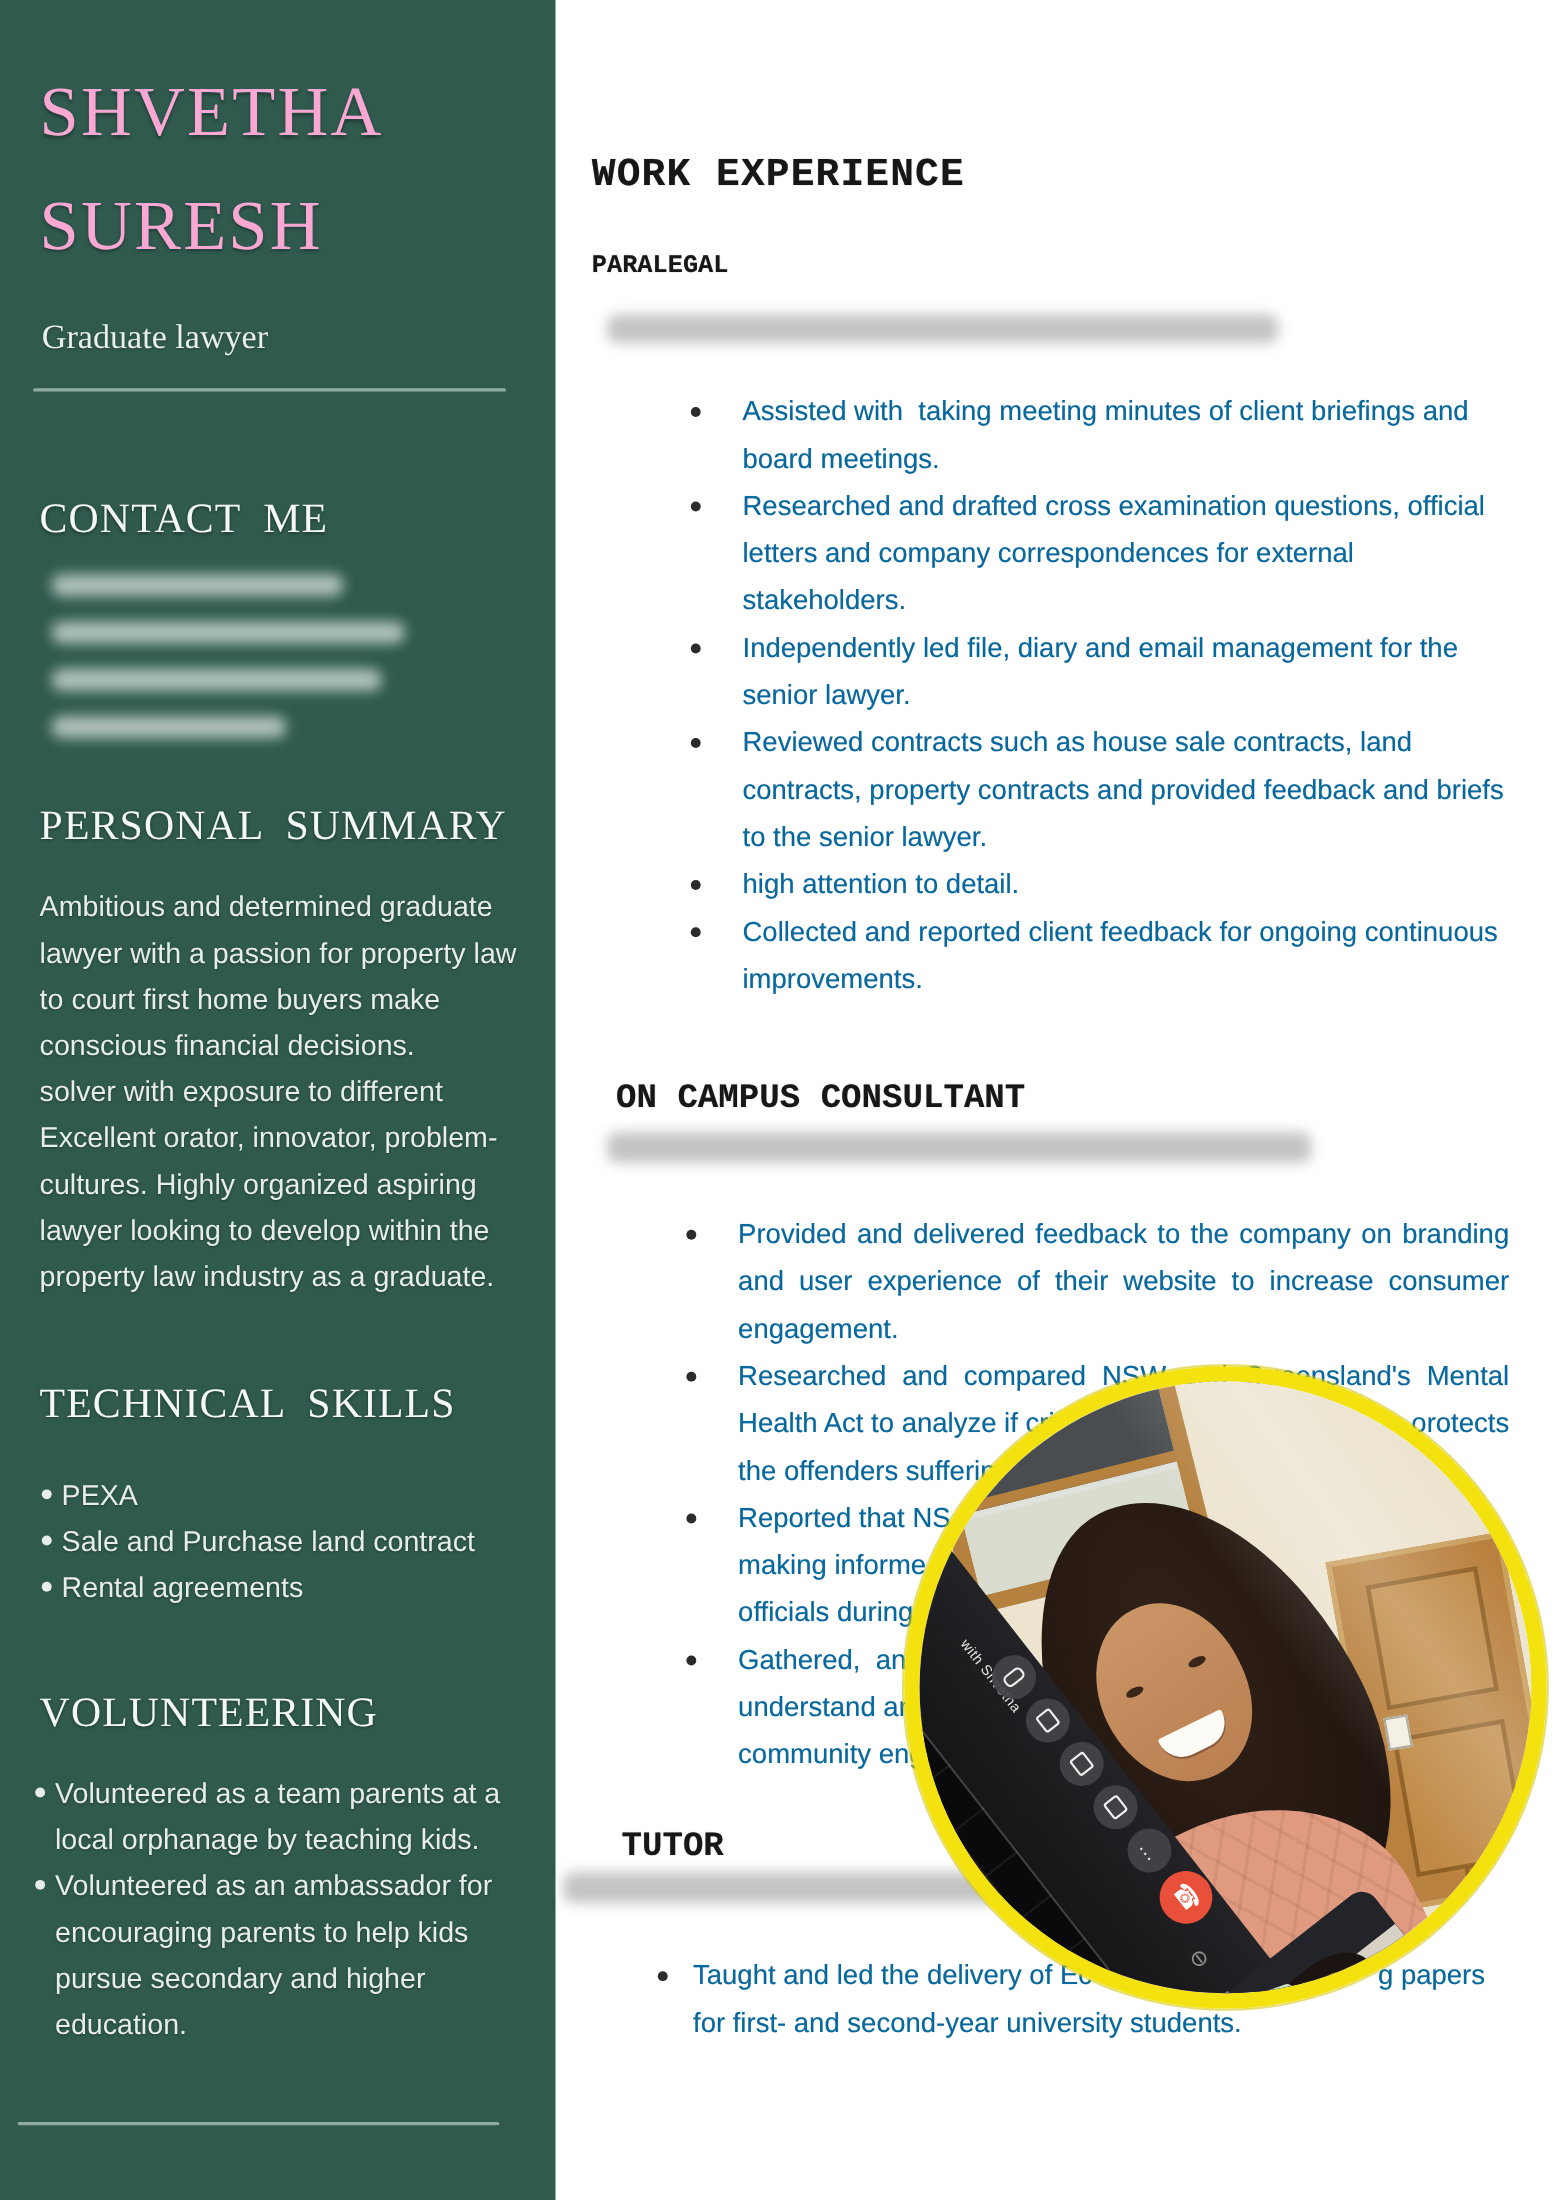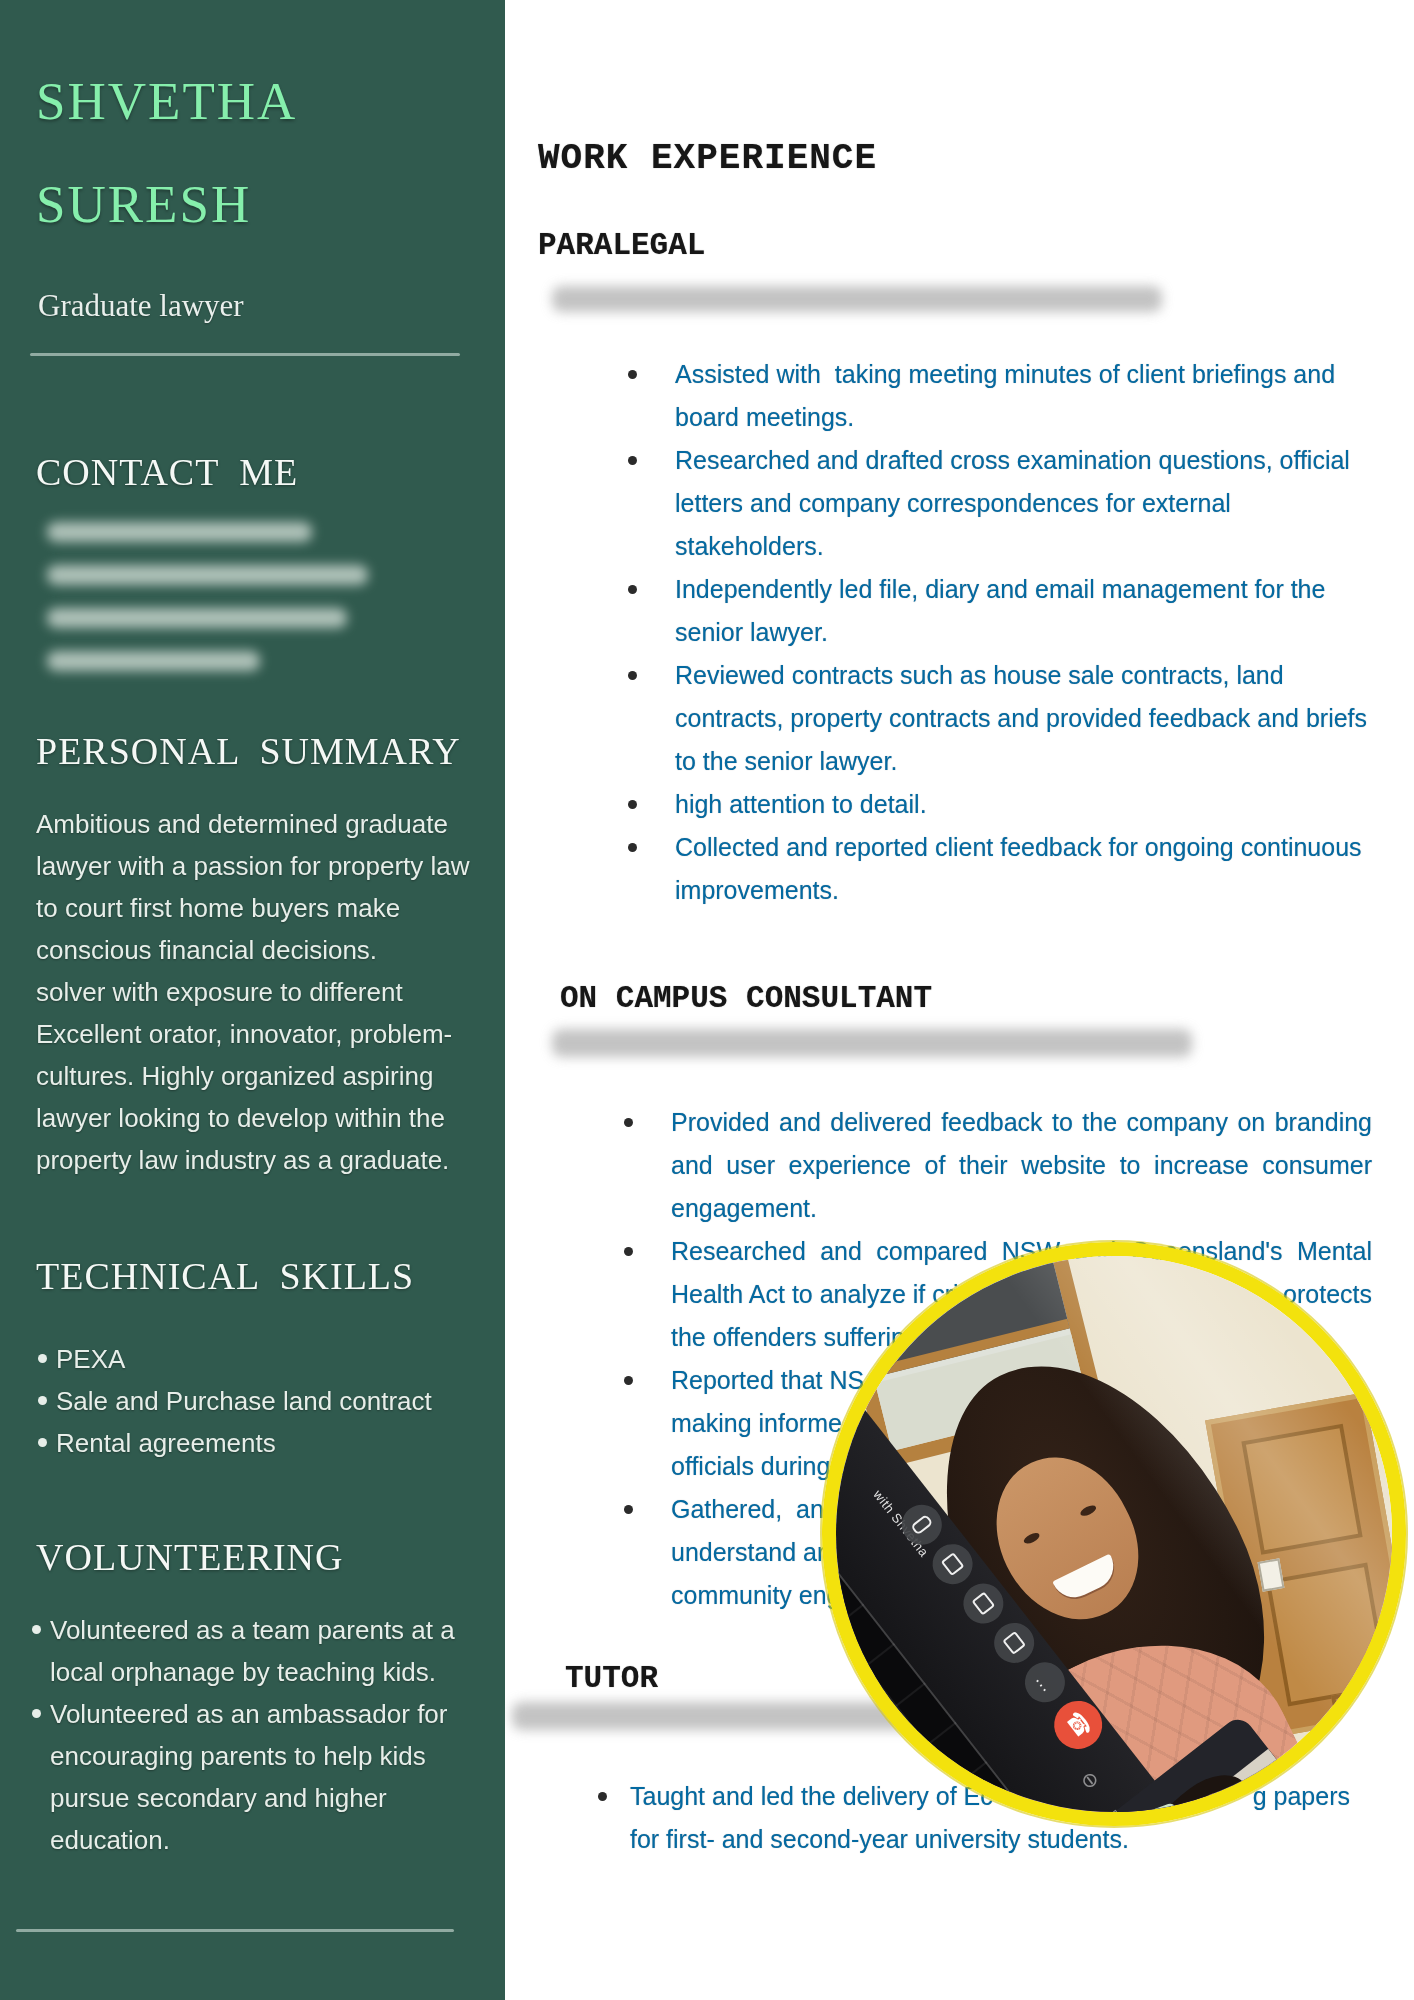--- a/index.html
+++ b/index.html
@@ -1,21 +1,21 @@
 <!DOCTYPE html>
 <html><head>
 <meta charset="utf-8">
 <style>
   html,body{margin:0;padding:0;background:#888;}
   .canvas{position:relative;width:1414px;height:2000px;background:#ffffff;overflow:hidden;
           font-family:"Liberation Sans",sans-serif;}
   
   .sidebar{position:absolute;left:0;top:0;width:505px;height:2000px;background:#305a4e;}
   .name{position:absolute;left:36px;top:50px;font-family:"Liberation Serif",serif;
-        font-size:53px;line-height:103px;color:#86efac;letter-spacing:2px;
+        font-size:64px;line-height:103px;color:#f9a8d4;letter-spacing:2px;
         text-shadow:0 2px 3px rgba(0,0,0,.35);}
   .role{position:absolute;left:38px;top:288px;font-family:"Liberation Serif",serif;
         font-size:31px;color:#e9efec;text-shadow:0 1px 2px rgba(0,0,0,.3);}
   .s-rule{position:absolute;height:3px;background:rgba(225,238,231,.55);border-radius:2px;}
   .s-rule.top{left:30px;top:353px;width:430px;}
   .s-rule.bottom{left:16px;top:1929px;width:438px;}
   .s-head{position:absolute;left:36px;font-family:"Liberation Serif",serif;font-size:38px;
           color:#f4f8f5;letter-spacing:1px;word-spacing:10px;text-shadow:0 1px 3px rgba(0,0,0,.4);}
   .s-body{position:absolute;left:36px;color:#e7eee9;font-size:26px;line-height:42px;
           text-shadow:0 1px 2px rgba(0,0,0,.35);}
@@ -23,21 +23,21 @@
   .s-bullet{position:relative;padding-left:20px;}
   .s-bullet::before{content:"";position:absolute;left:2px;top:16px;width:9px;height:9px;
           border-radius:50%;background:#e7eee9;}
   .redacted{position:absolute;border-radius:9px;filter:blur(6px);}
   .redacted.side{background:#cfdcd4;opacity:.8;}
   .redacted.main{background:#9b9b9b;opacity:.6;}
   
   .m-head{position:absolute;font-family:Liberation Mono, monospace;font-weight:700;color:#171717;
           text-shadow:0 0 1px rgba(40,40,40,.5);}
   .m-head.h1{left:538px;top:138px;font-size:36px;letter-spacing:1px;}
-  .m-head.h2a{left:538px;top:228px;font-size:31px;}
+  .m-head.h2a{left:538px;top:228px;font-size:23px;}
   .m-head.h2b{left:560px;top:981px;font-size:31px;}
   .m-head.h2c{left:565px;top:1661px;font-size:31px;}
   .bullets{position:absolute;color:#0369a1;font-size:25px;line-height:43px;
            text-shadow:0 0 1px rgba(70,70,70,.45);}
   .bullets.b1{left:626px;top:353px;width:746px;}
   .bullets.b2{left:622px;top:1101px;width:750px;}
   .bullets.b3{left:596px;top:1775px;width:772px;}
   .bullet{position:relative;padding-left:49px;}
   .bullets.b3 .bullet{padding-left:34px;}
   .bullet::before{content:"";position:absolute;left:2px;top:17px;width:9px;height:9px;

